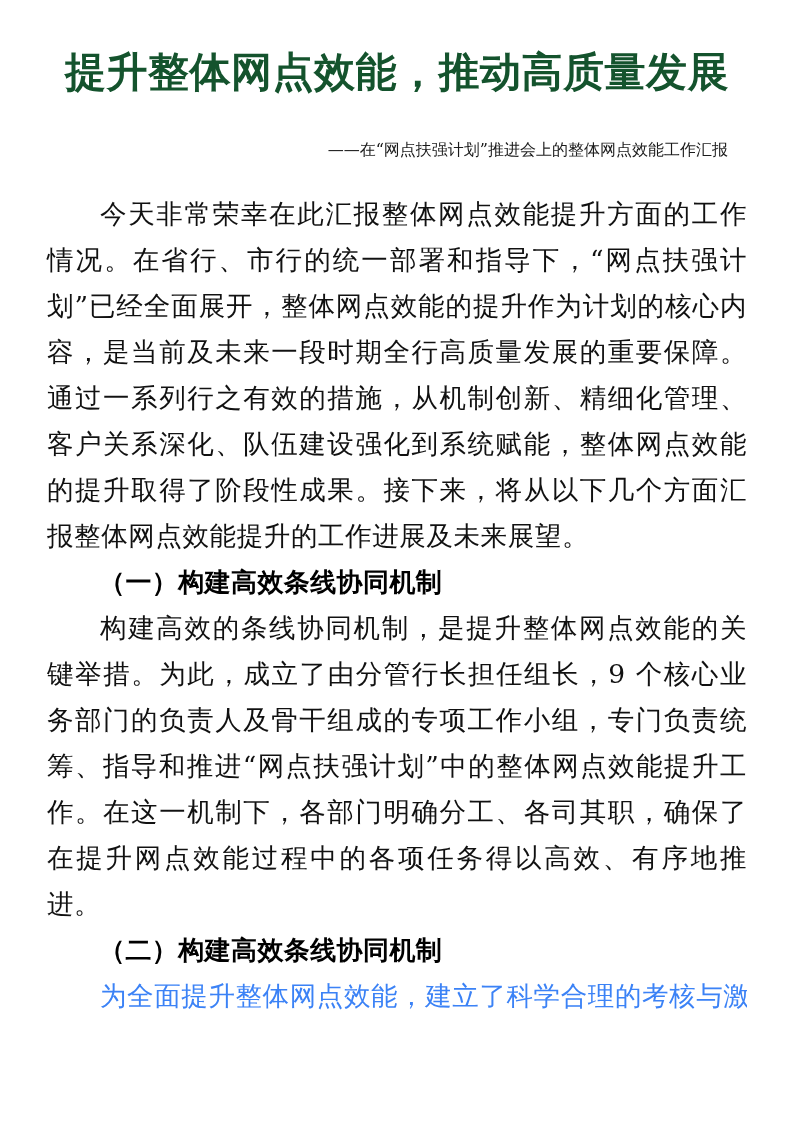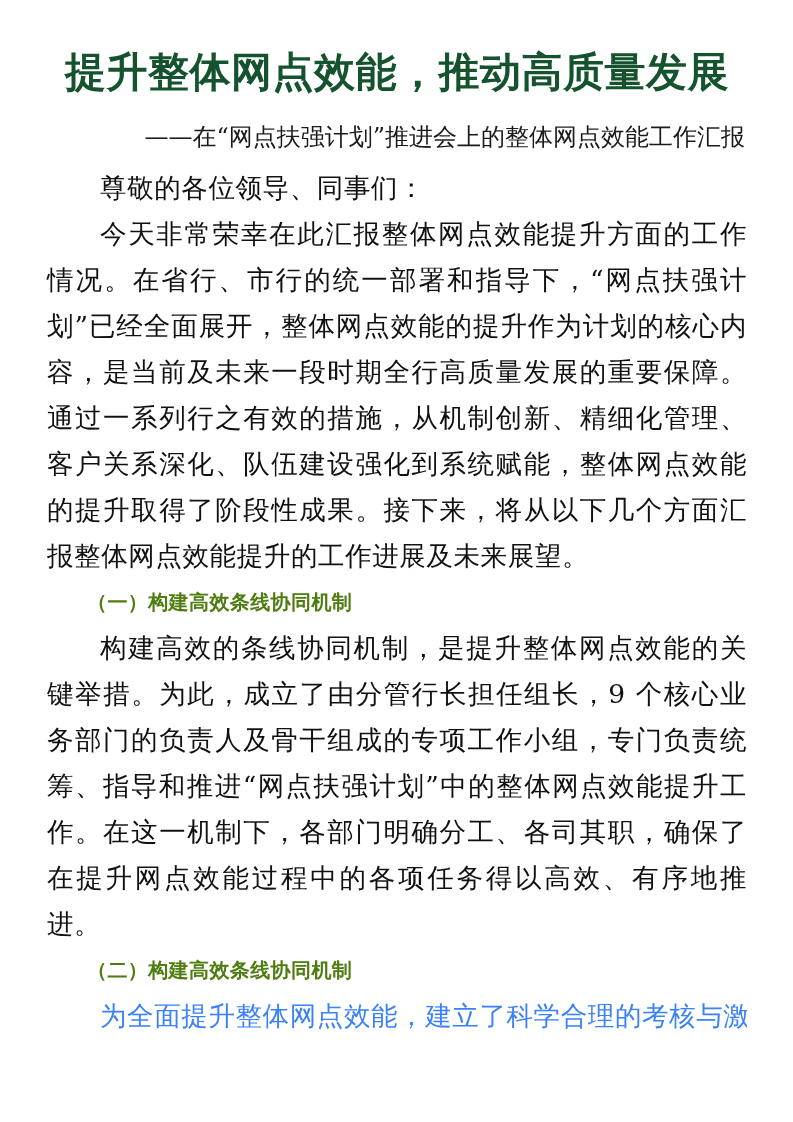--- a/index.html
+++ b/index.html
@@ -47,24 +47,24 @@
     margin: 0;
     padding-top: 52px;
     color: #14532d;
     white-space: nowrap;
   }
 
   
   .doc-subtitle {
     font-family: "DejaVu Serif", "Liberation Serif", serif;
     font-weight: 400;
-    font-size: 24px;
+    font-size: 16px;
     line-height: 1.0;
     text-align: right;
-    margin: 0;
+    margin: 17px;
     padding-top: 32px;
     padding-right: 2px;
     color: #1a1a1a;
     white-space: nowrap;
   }
 
   
   .body-block {
     padding-top: 16px;
   }
@@ -94,26 +94,26 @@
     margin: 0;
     text-indent: 2em;
     letter-spacing: 0.4px;
     color: #000000;
     white-space: nowrap;
   }
 
   h3.subheading {
     font-family: "DejaVu Sans", "Liberation Sans", sans-serif;
     font-weight: 700;
-    font-size: 20px;
+    font-size: 26px;
     line-height: 46px;
     margin: 0;
     text-indent: 2em;
     letter-spacing: 0.4px;
-    color: #4d7c0f;
+    color: #000000;
     white-space: nowrap;
   }
 
   .tail-line {
     font-family: "DejaVu Serif", "Liberation Serif", serif;
     font-weight: 400;
     font-size: 26.5px;
     line-height: 46px;
     margin: 0;
     text-indent: 2em;
@@ -128,21 +128,20 @@
 
 <div class="page">
   <div class="content">
 
     <h1 class="doc-title">提升整体网点效能，推动高质量发展</h1>
 
     <div class="doc-subtitle">——在“网点扶强计划”推进会上的整体网点效能工作汇报</div>
 
     <div class="body-block">
 
-      <p class="para indent">尊敬的各位领导、同事们：</p>
 
       <p class="para indent">今天非常荣幸在此汇报整体网点效能提升方面的工作情况。在省行、市行的统一部署和指导下，“网点扶强计划”已经全面展开，整体网点效能的提升作为计划的核心内容，是当前及未来一段时期全行高质量发展的重要保障。通过一系列行之有效的措施，从机制创新、精细化管理、客户关系深化、队伍建设强化到系统赋能，整体网点效能的提升取得了阶段性成果。接下来，将从以下几个方面汇报整体网点效能提升的工作进展及未来展望。</p>
 
 
       <h3 class="subheading">（一）构建高效条线协同机制</h3>
 
       <p class="para indent">构建高效的条线协同机制，是提升整体网点效能的关键举措。为此，成立了由分管行长担任组长，9 个核心业务部门的负责人及骨干组成的专项工作小组，专门负责统筹、指导和推进“网点扶强计划”中的整体网点效能提升工作。在这一机制下，各部门明确分工、各司其职，确保了在提升网点效能过程中的各项任务得以高效、有序地推进。</p>
 
       <h3 class="subheading">（二）构建高效条线协同机制</h3>
 

